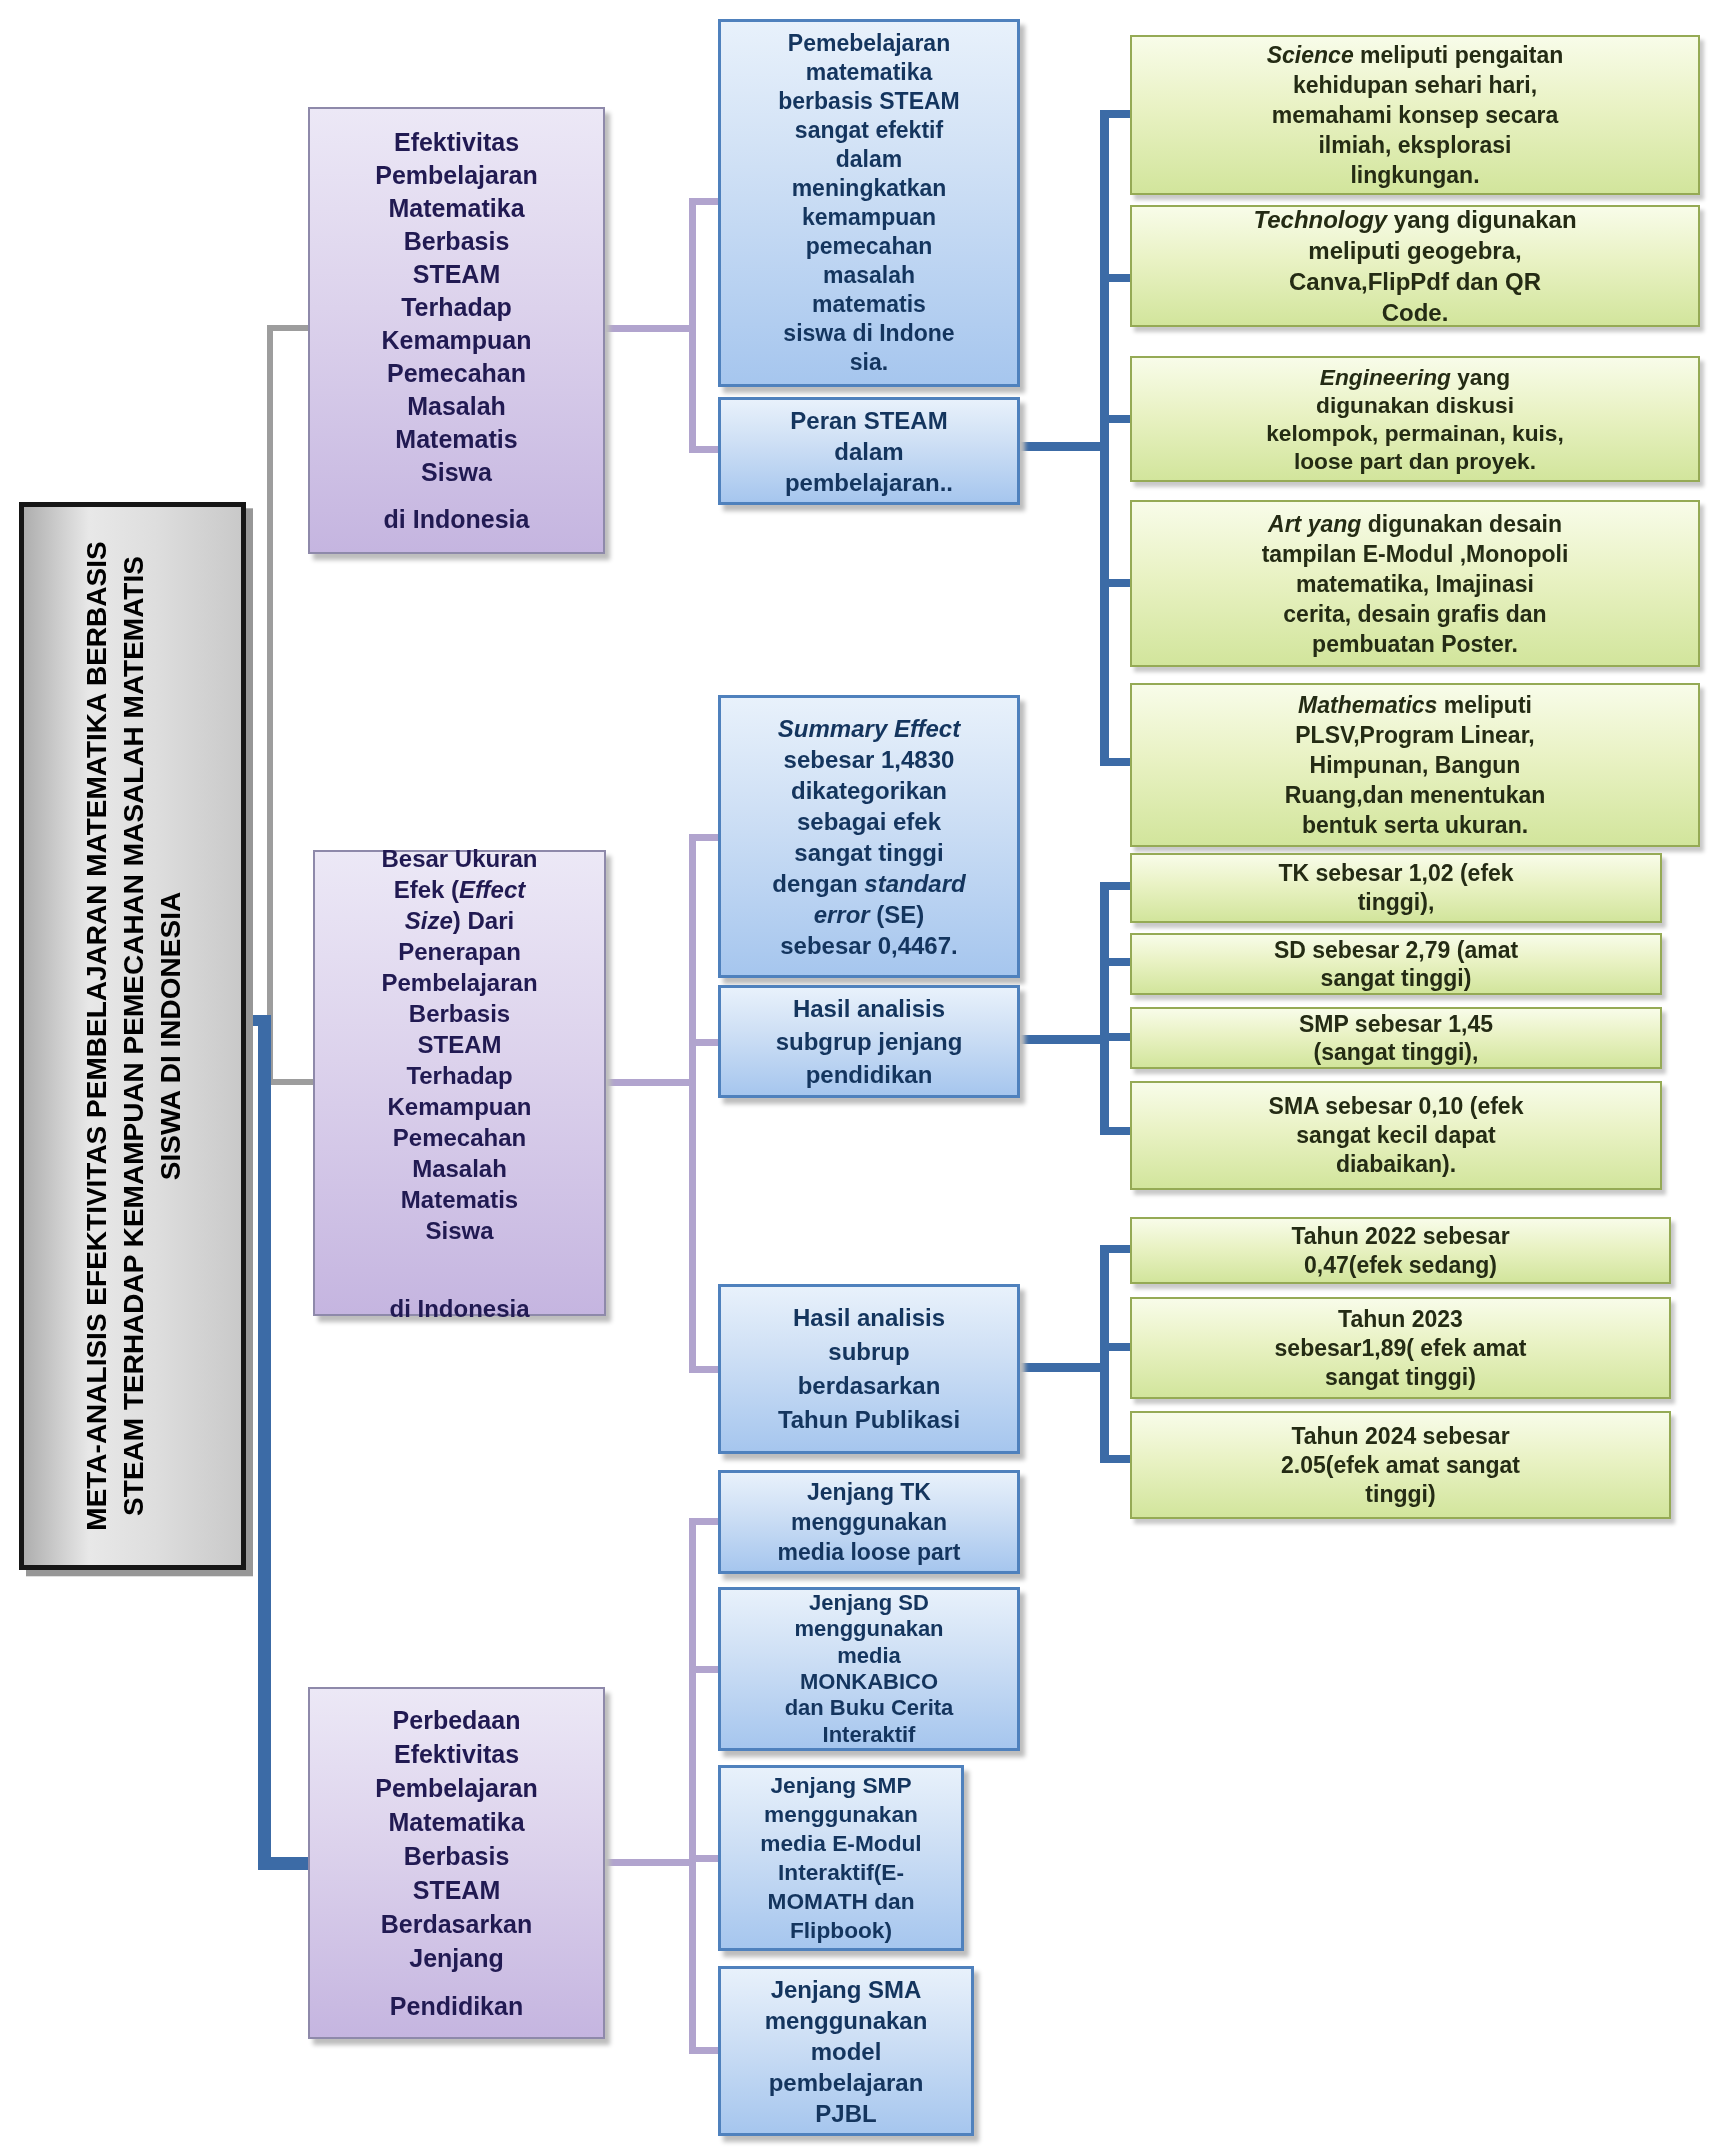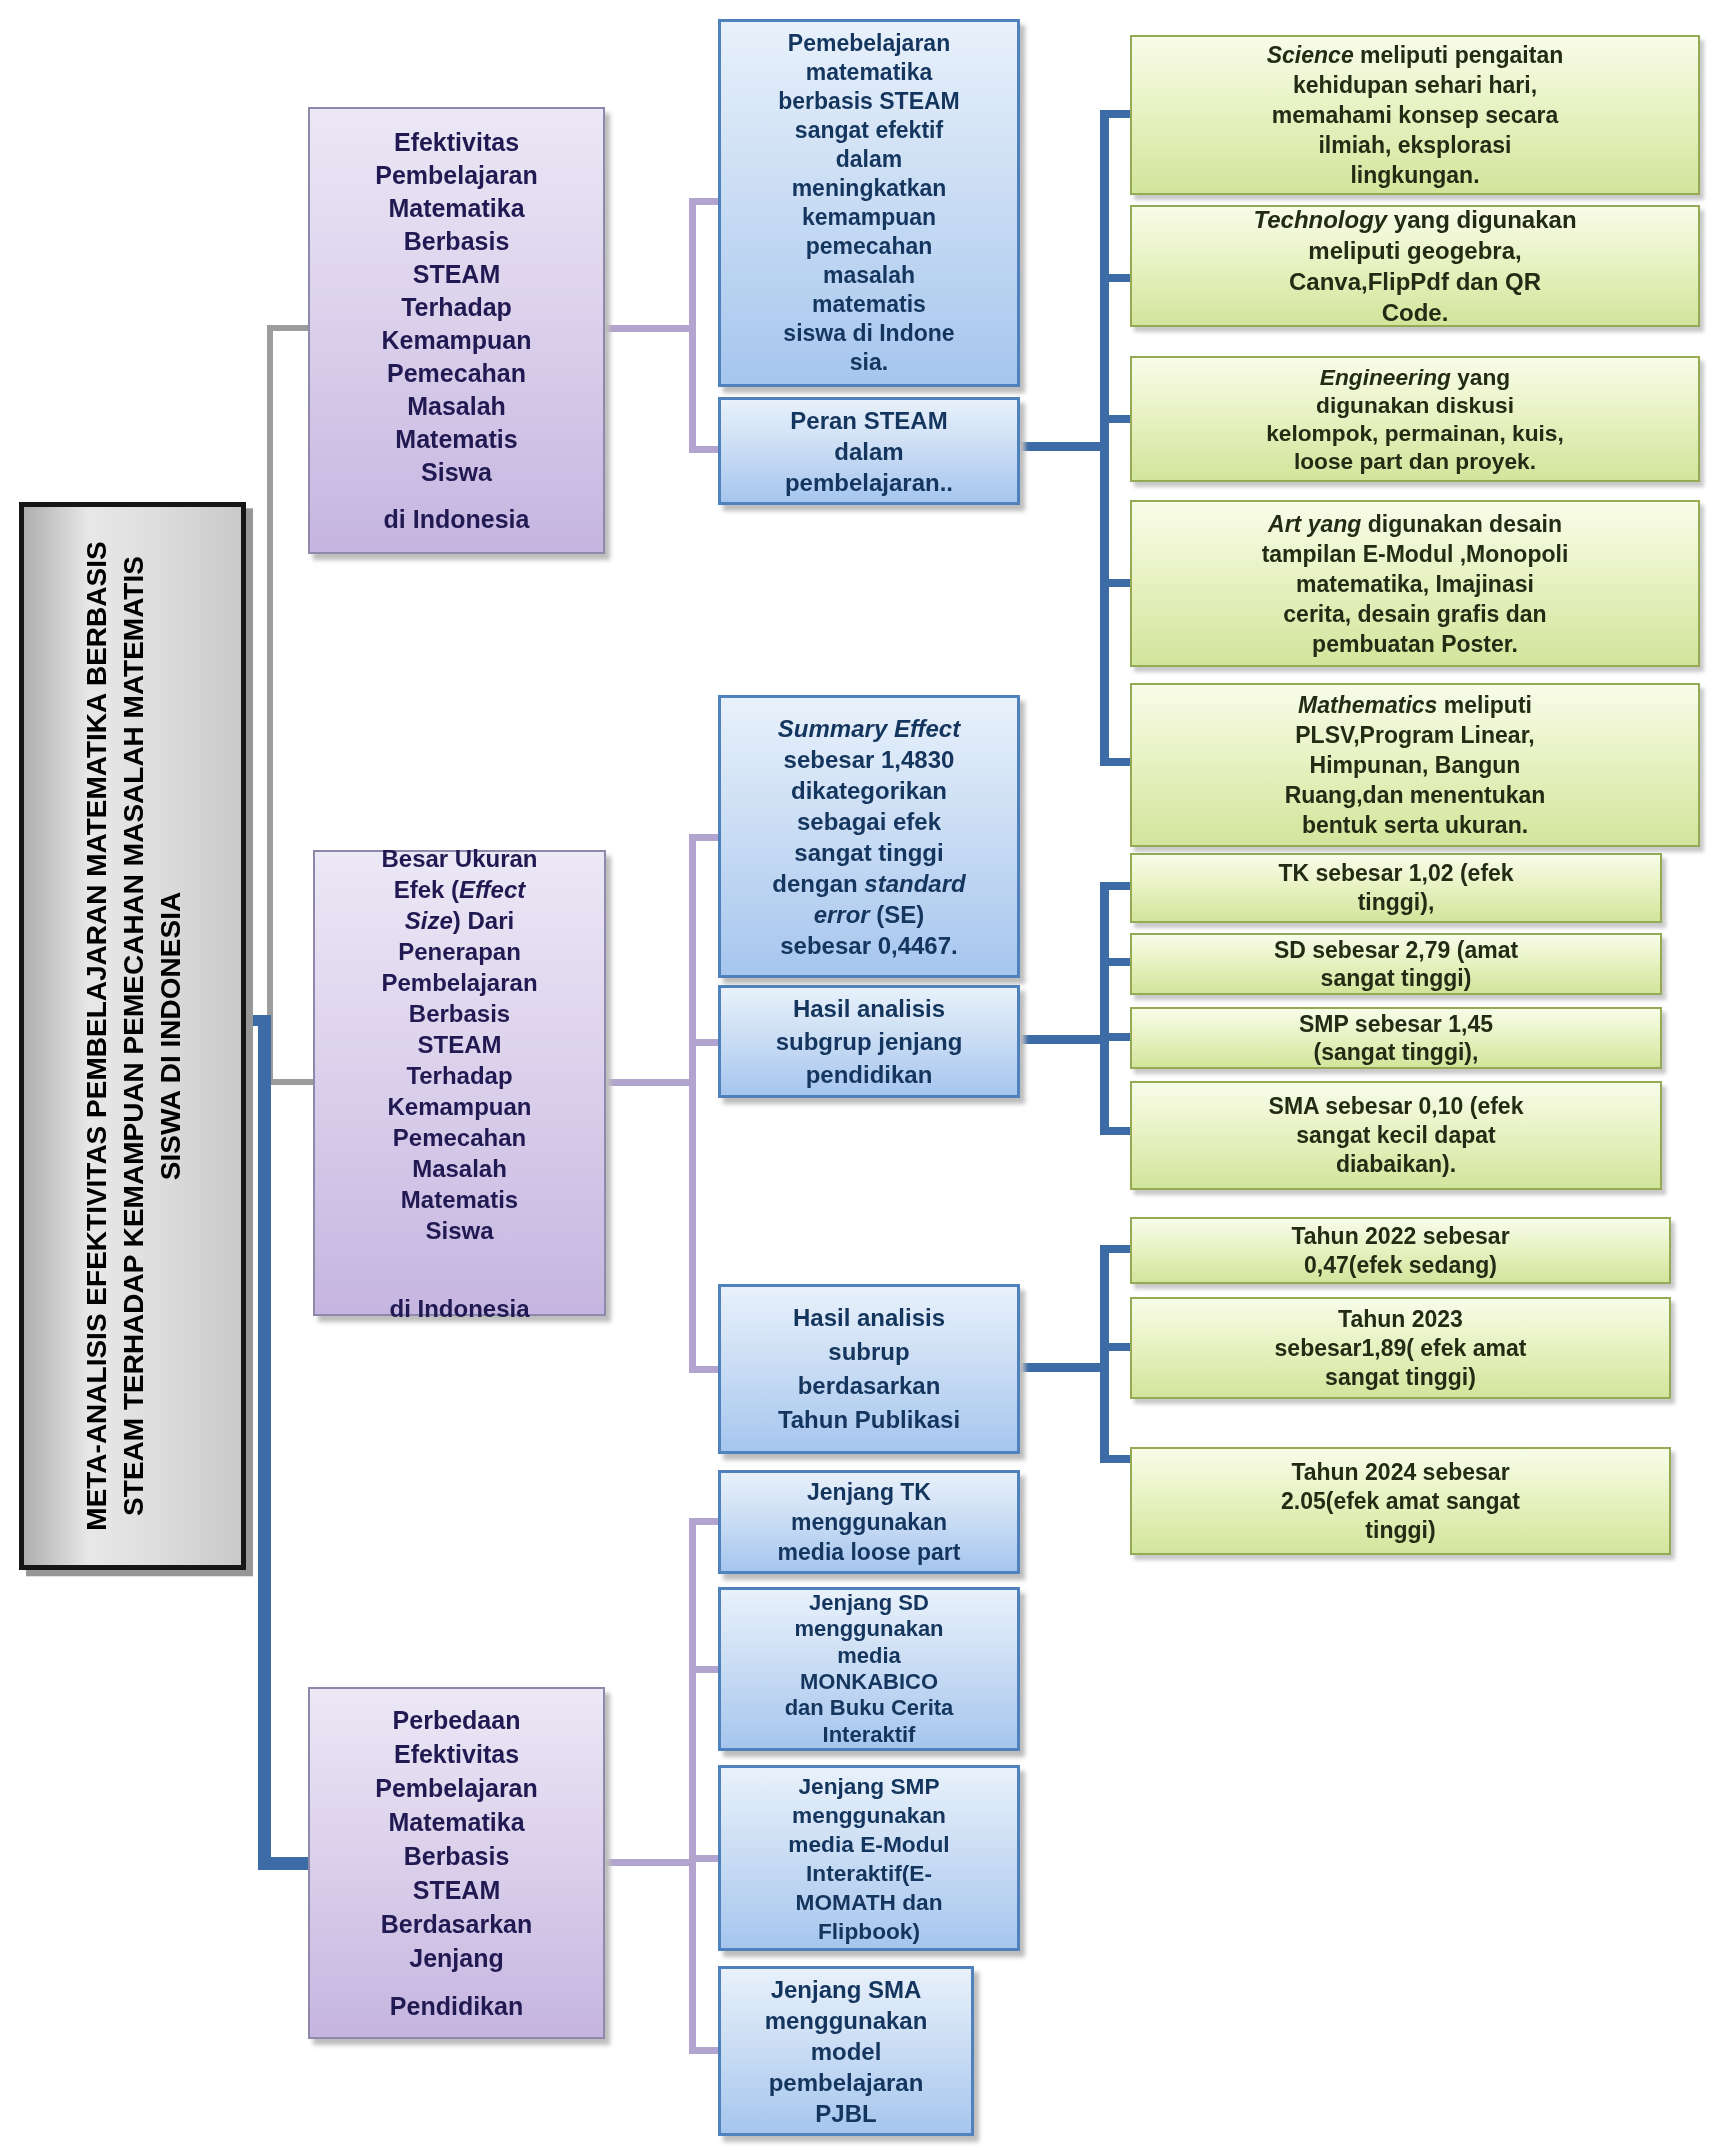--- a/index.html
+++ b/index.html
@@ -214,21 +214,21 @@
 
   <div class="box blue" style="left:718px;top:1587px;width:302px;height:164px;padding:2.5px;font-size:22px;line-height:26.4px;">
     <span class="txt">Jenjang SD
 menggunakan
 media
 MONKABICO
 dan Buku Cerita
 Interaktif</span>
   </div>
 
-  <div class="box blue" style="left:718px;top:1765px;width:302px;height:186px;padding:2px;font-size:22.7px;line-height:29px;justify-content:flex-end;">
+  <div class="box blue" style="left:718px;top:1765px;width:246px;height:186px;padding:19px;font-size:22.7px;line-height:29px;">
     <span class="txt">Jenjang SMP
 menggunakan
 media E-Modul
 Interaktif(E-
 MOMATH dan
 Flipbook)</span>
   </div>
 
   <div class="box blue" style="left:718px;top:1966px;width:256px;height:170px;padding:3.8px;font-size:24px;line-height:31px;">
     <span class="txt">Jenjang SMA
@@ -301,20 +301,20 @@
     <span class="txt">Tahun 2022 sebesar
 0,47(efek sedang)</span>
   </div>
 
   <div class="box green" style="left:1130px;top:1297px;width:541px;height:102px;padding:1.3px;font-size:23px;line-height:29px;">
     <span class="txt">Tahun 2023
 sebesar1,89( efek amat
 sangat tinggi)</span>
   </div>
 
-  <div class="box green" style="left:1130px;top:1447px;width:541px;height:108px;padding:1.3px;font-size:23px;line-height:29px;">
+  <div class="box green" style="left:1130px;top:1411px;width:541px;height:108px;padding:1.3px;font-size:23px;line-height:29px;">
     <span class="txt">Tahun 2024 sebesar
 2.05(efek amat sangat
 tinggi)</span>
   </div>
 
 </div>
 
 
 </body></html>

